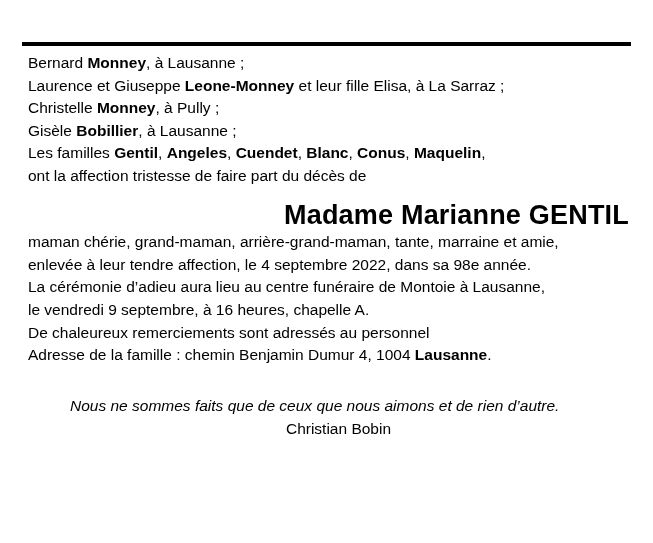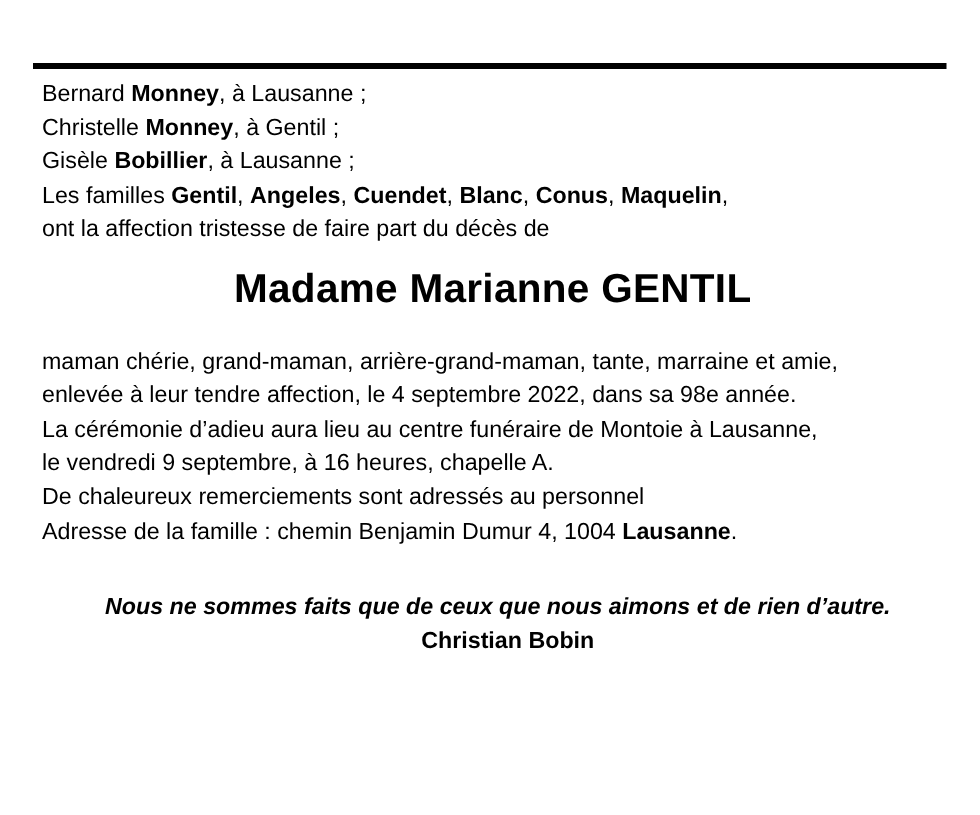--- a/index.html
+++ b/index.html
@@ -37,31 +37,30 @@
   }
   .line {
     font-size: 15.5px;
     line-height: 22.6px;
     white-space: nowrap;
   }
   .line b {
     font-weight: bold;
   }
   .deceased-name {
-    text-align: center;
+    text-align: right;
     font-size: 27px;
     font-weight: bold;
     letter-spacing: 0.2px;
-    margin: 13px 0 23px 0;
+    margin: 13px 0 1px 0;
     line-height: 1.1;
   }
   .quote-block {
     margin-top: 28px;
     padding-left: 42px;
-    font-weight: bold;
   }
   .quote {
     font-style: italic;
     font-size: 15.5px;
     line-height: 22px;
     white-space: nowrap;
   }
   .quote-author {
     text-align: center;
     font-size: 15.5px;
@@ -74,21 +73,22 @@
 <body>
 
 <div class="notice">
 
   <div class="top-rule"></div>
 
   <div class="body-block">
 
     <div>
       <div class="line"><span>Bernard </span><b>Monney</b><span>, à Lausanne ;</span></div>
-      <div class="line"><span>Christelle </span><b>Monney</b><span>, à Gentil ;</span></div>
+      <div class="line"><span>Laurence et Giuseppe </span><b>Leone-Monney</b><span> et leur fille Elisa, à La Sarraz ;</span></div>
+      <div class="line"><span>Christelle </span><b>Monney</b><span>, à Pully ;</span></div>
       <div class="line"><span>Gisèle </span><b>Bobillier</b><span>, à Lausanne ;</span></div>
       <div class="line"><span>Les familles </span><b>Gentil</b><span>, </span><b>Angeles</b><span>, </span><b>Cuendet</b><span>, </span><b>Blanc</b><span>, </span><b>Conus</b><span>, </span><b>Maquelin</b><span>,</span></div>
       <div class="line"><span>ont la affection tristesse de faire part du décès de</span></div>
     </div>
 
     <div class="deceased-name">Madame Marianne GENTIL</div>
 
     <div>
       <div class="line"><span>maman chérie, grand-maman, arrière-grand-maman, tante, marraine et amie,</span></div>
       <div class="line"><span>enlevée à leur tendre affection, le 4 septembre 2022, dans sa 98e année.</span></div>

